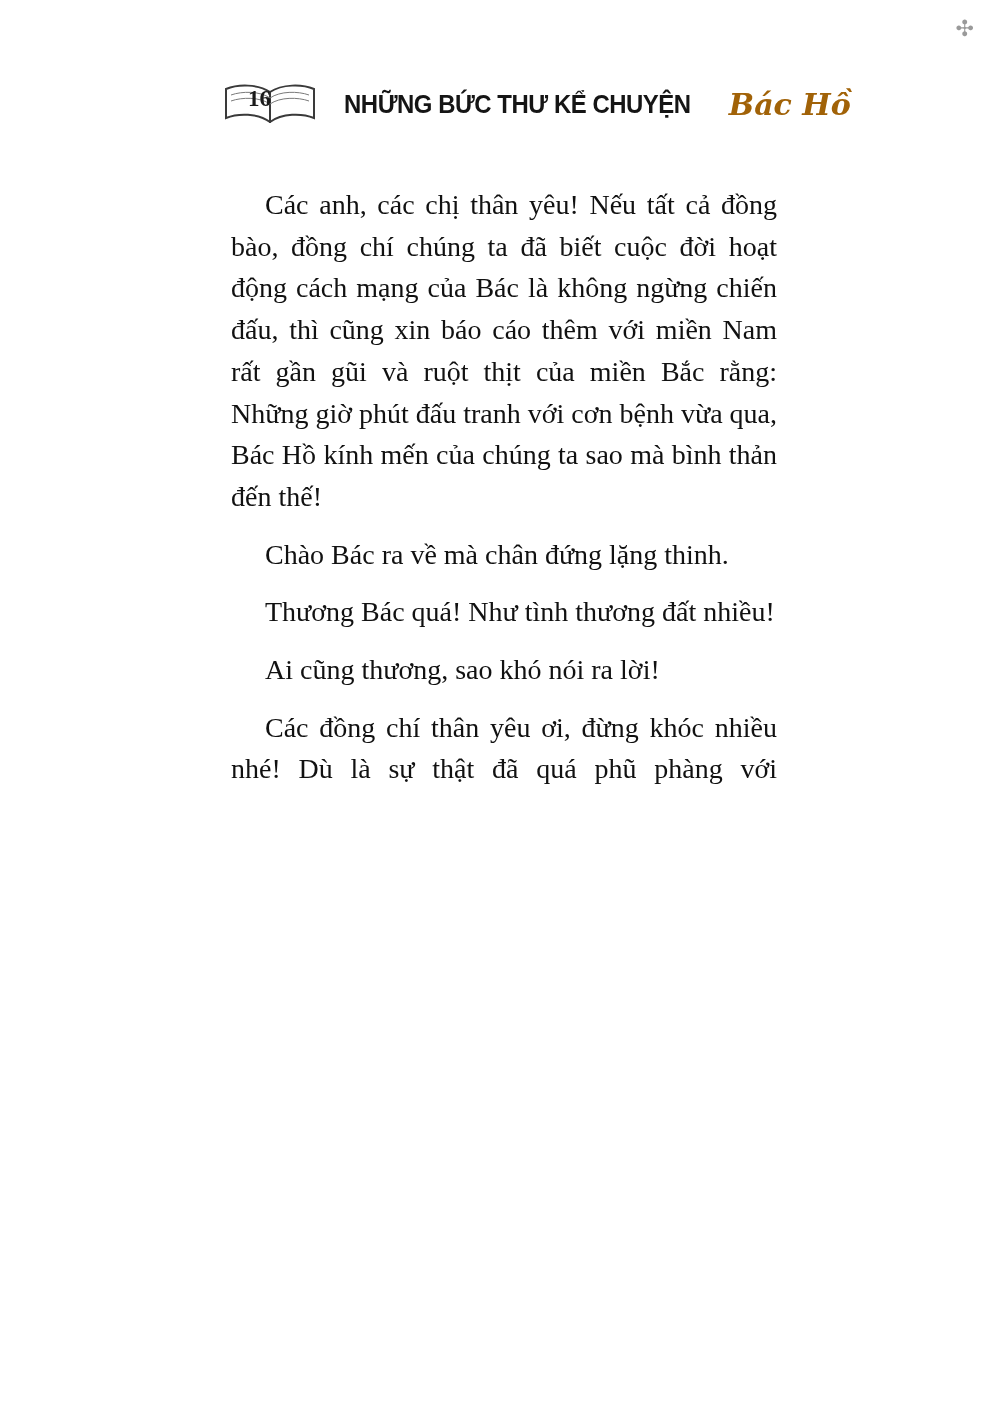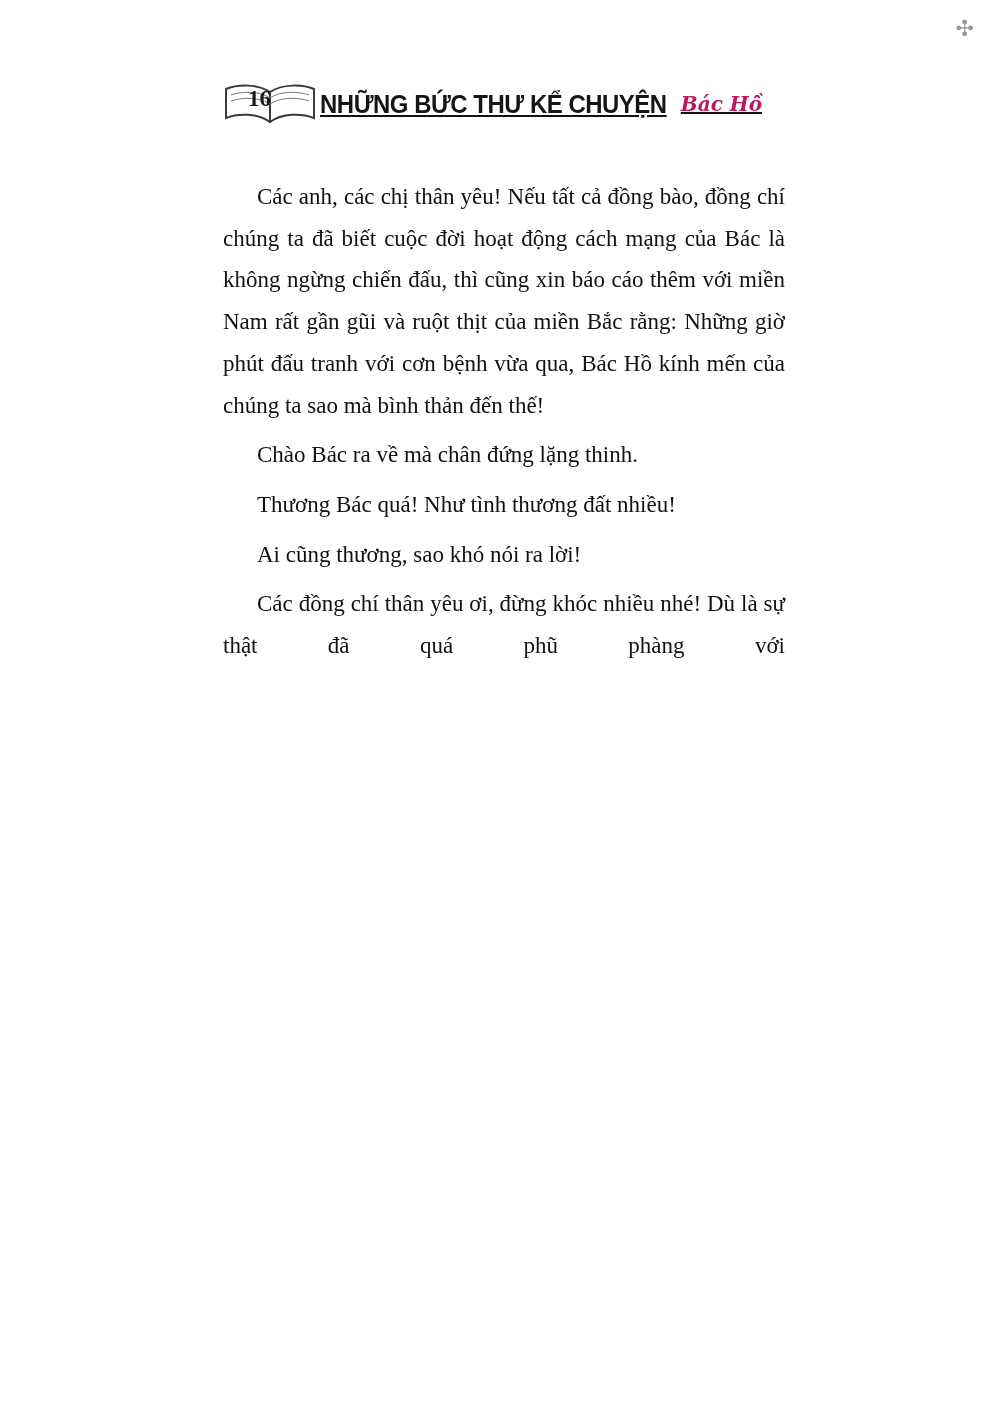--- a/index.html
+++ b/index.html
@@ -26,23 +26,22 @@
     user-select: none;
   }
   .header {
     position: absolute;
     top: 78px;
     left: 222px;
     width: 580px;
     height: 52px;
     display: flex;
     align-items: center;
-    gap: 2px;
+    gap: 26px;
     white-space: nowrap;
-    text-decoration: underline;
   }
   .book-mark {
     position: relative;
     width: 96px;
     height: 48px;
     flex: 0 0 auto;
   }
   .book-mark svg {
     position: absolute;
     top: 2px;
@@ -64,33 +63,33 @@
     font-size: 26px;
     letter-spacing: -0.5px;
     color: #151515;
     transform: scaleX(0.92);
     transform-origin: left center;
   }
   .title-script {
     font-family: "DejaVu Serif", serif;
     font-style: italic;
     font-weight: bold;
-    font-size: 20px;
-    color: #be185d;
+    font-size: 30px;
+    color: #a16207;
     margin-left: -18px;
   }
   .content {
     position: absolute;
     top: 168px;
     left: 215px;
     width: 578px;
   }
   .content p {
-    margin: 8px;
-    font-size: 23px;
+    margin: 16px;
+    font-size: 28px;
     line-height: 41.7px;
     text-indent: 34px;
   }
   .para {
     text-align: justify;
   }
   .verse {
     text-align: left;
   }
   .cont {

